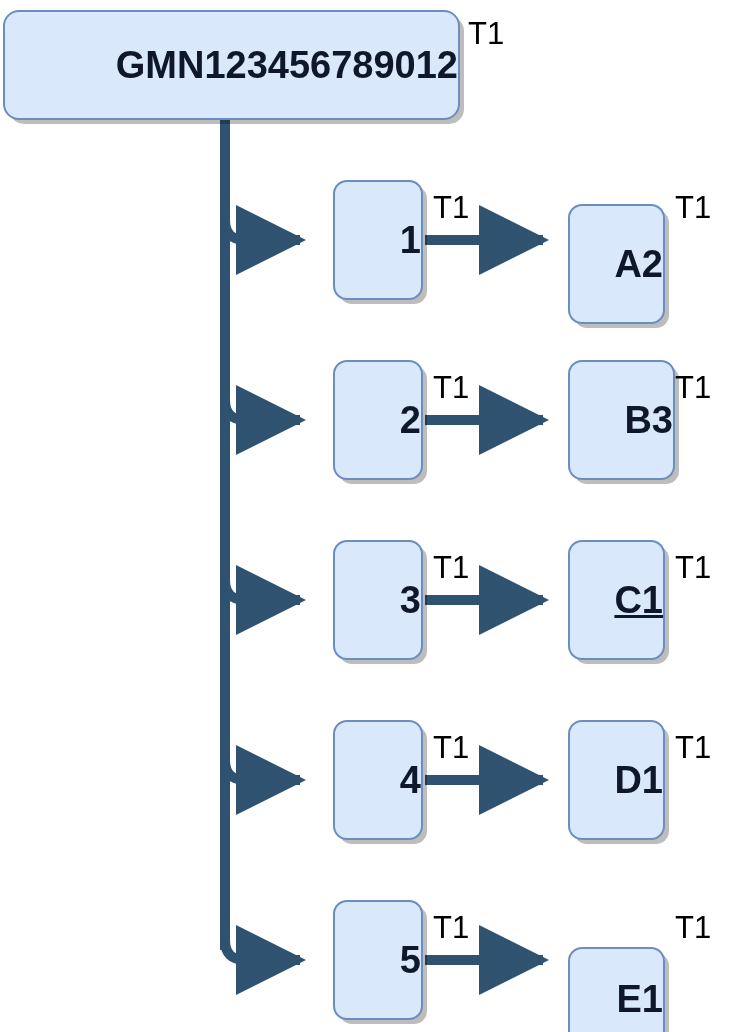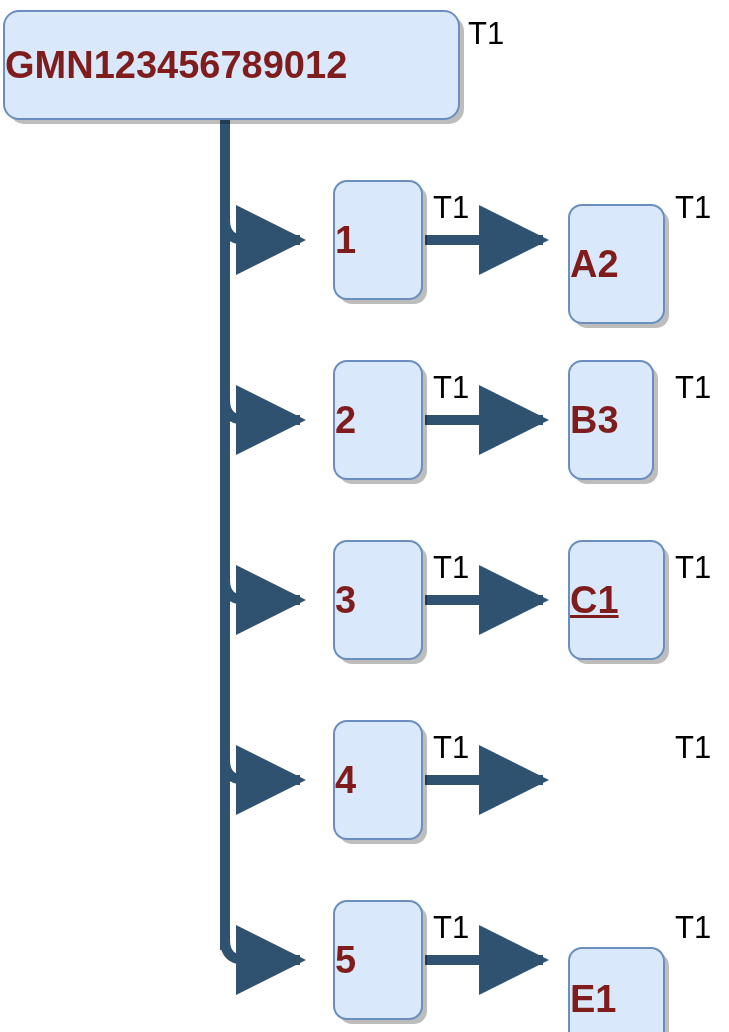--- a/index.html
+++ b/index.html
@@ -28,22 +28,22 @@
   }
   .node {
     position: absolute;
     box-sizing: border-box;
     background: #dae8fc;
     border: 2px solid #6c8ebf;
     border-radius: 14px;
     box-shadow: 5px 5px 0 -1px rgba(0,0,0,0.26);
     display: flex;
     align-items: center;
-    justify-content: flex-start;
-    color: #7f1d1d;
+    justify-content: flex-end;
+    color: #0f172a;
     font-weight: bold;
     font-family: "Liberation Sans", sans-serif;
     letter-spacing: 0px;
   }
   .node.root {
     font-size: 38px;
     border-radius: 16px;
   }
   .node.mid {
     font-size: 38px;
@@ -112,38 +112,41 @@
   <div class="edge-label" style="left:433px; top:192px;">T1</div>
   <div class="node leaf" style="left:568px; top:180px; width:97px; height:120px;margin-top:24px;">
     <span>A2</span>
   </div>
   <div class="corner-label" style="left:675px; top:192px;">T1</div>
 
   <div class="node mid" style="left:333px; top:360px; width:90px; height:120px;">
     <span>2</span>
   </div>
   <div class="edge-label" style="left:433px; top:372px;">T1</div>
-  <div class="node leaf" style="left:568px; top:360px; width:86px; height:120px;">
+  <div class="node leaf" style="left:568px; top:360px; width:107px; height:120px;">
     <span>B3</span>
   </div>
   <div class="corner-label" style="left:675px; top:372px;">T1</div>
 
   <div class="node mid" style="left:333px; top:540px; width:90px; height:120px;">
     <span>3</span>
   </div>
   <div class="edge-label" style="left:433px; top:552px;">T1</div>
   <div class="node leaf" style="left:568px; top:540px; width:97px; height:120px;text-decoration:underline;">
     <span>C1</span>
   </div>
   <div class="corner-label" style="left:675px; top:552px;">T1</div>
 
   <div class="node mid" style="left:333px; top:720px; width:90px; height:120px;">
     <span>4</span>
   </div>
   <div class="edge-label" style="left:433px; top:732px;">T1</div>
+  <div class="node leaf" style="left:568px; top:720px; width:97px; height:120px;">
+    <span>D1</span>
+  </div>
   <div class="corner-label" style="left:675px; top:732px;">T1</div>
 
   <div class="node mid" style="left:333px; top:900px; width:90px; height:120px;">
     <span>5</span>
   </div>
   <div class="edge-label" style="left:433px; top:912px;">T1</div>
   <div class="node leaf" style="left:568px; top:900px; width:97px; height:104px;margin-top:47px;">
     <span>E1</span>
   </div>
   <div class="corner-label" style="left:675px; top:912px;">T1</div>

